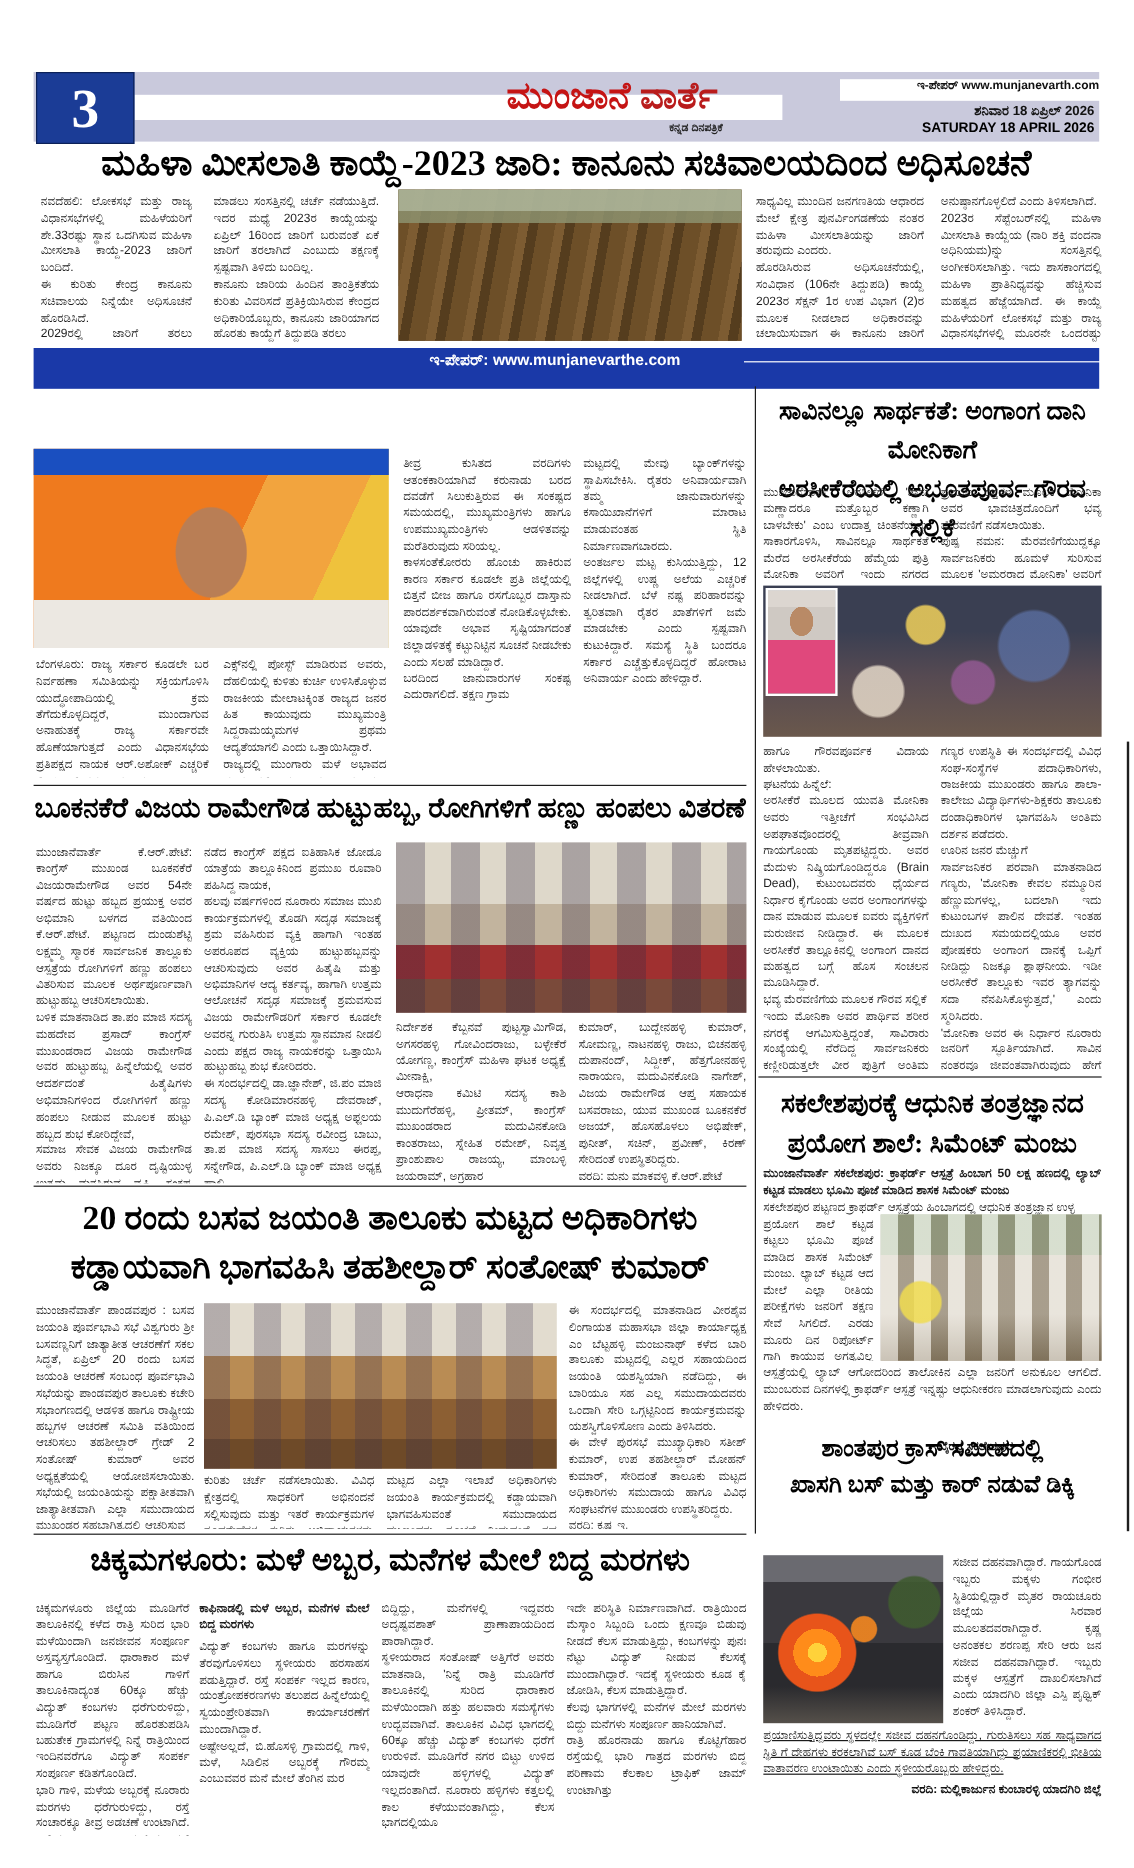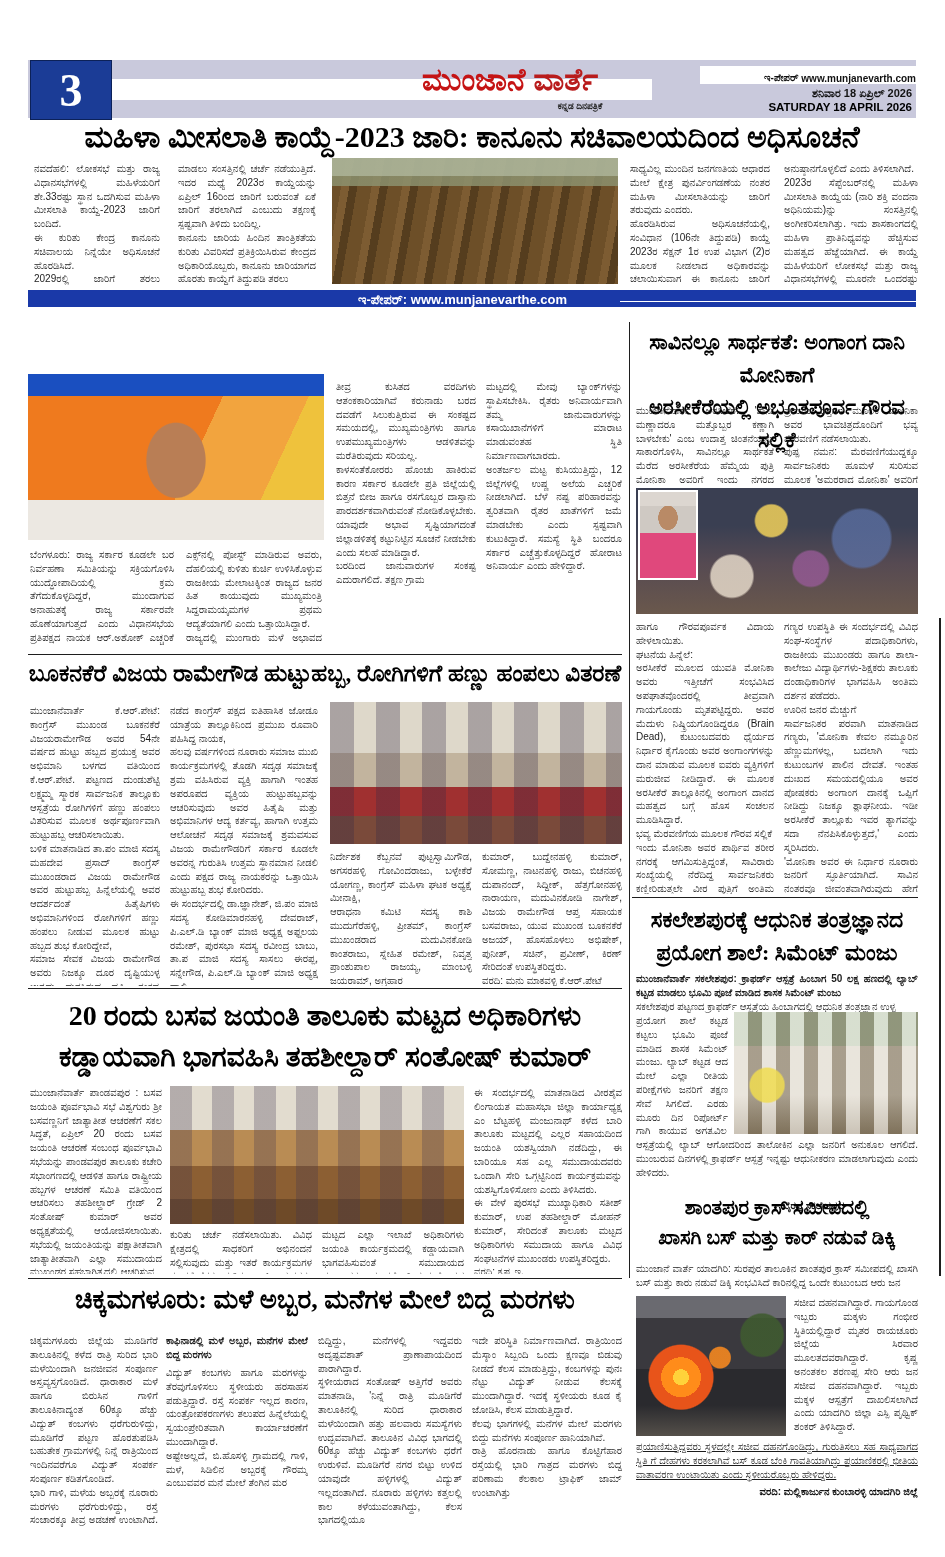--- a/index.html
+++ b/index.html
@@ -8,21 +8,21 @@
   .abs{position:absolute;}
   .band{background:#c9c9dc;}
   .pagenum-box{background:#1b3c96;border:1px solid #0c2158;display:flex;align-items:center;justify-content:center;}
   .pagenum{font-family:"Liberation Serif","DejaVu Serif",serif;font-weight:bold;font-size:46px;color:#ffffff;}
   .white-stripe{background:#ffffff;}
   .masthead{display:flex;justify-content:center;gap:8px;align-items:baseline;
             font-family:"Liberation Serif","DejaVu Serif",serif;font-weight:800;font-size:31px;}
   .mast-red{color:#c51414;}
   .mast-black{color:#b91c1c;}
   .tagline{font-size:9px;font-weight:bold;color:#222;text-align:center;}
-  .hdr-url-strip{background:#ffffff;display:flex;align-items:flex-end;justify-content:flex-end;padding-right:5px;
+  .hdr-url-strip{background:#ffffff;display:flex;align-items:flex-start;justify-content:flex-end;padding-right:5px;
                  font-size:10px;font-weight:bold;color:#111;}
   .hdr-date{font-size:11px;font-weight:bold;text-align:right;color:#131313;}
   .hdr-date-en{font-size:11.5px;font-weight:800;text-align:right;color:#000;}
   .headline{font-family:Liberation Serif, serif;font-weight:800;color:#000;
             text-align:center;white-space:pre-line;}
   .bodytext{font-size:10px;line-height:1.38;text-align:justify;color:#1c1c1c;
             white-space:pre-line;overflow:hidden;}
   .boldtext{font-weight:bold;}
   .byline{font-size:10px;font-weight:bold;color:#111;text-align:right;}
   .rule{background:#1e1e1e;}
@@ -96,21 +96,21 @@
 ಈ ಕುರಿತು ಕೇಂದ್ರ ಕಾನೂನು ಸಚಿವಾಲಯ ನಿನ್ನೆಯೇ ಅಧಿಸೂಚನೆ ಹೊರಡಿಸಿದೆ.
 2029ರಲ್ಲಿ ಜಾರಿಗೆ ತರಲು ಉದ್ದೇಶಿಸಿರುವ ಈ ಕಾನೂನಿಗೆ ತಿದ್ದುಪಡಿ</div>
   <div class="abs bodytext" style="left:178px;top:162px;width:138px;height:124px;">ಮಾಡಲು ಸಂಸತ್ತಿನಲ್ಲಿ ಚರ್ಚೆ ನಡೆಯುತ್ತಿದೆ. ಇದರ ಮಧ್ಯೆ 2023ರ ಕಾಯ್ದೆಯನ್ನು ಏಪ್ರಿಲ್ 16ರಿಂದ ಜಾರಿಗೆ ಬರುವಂತೆ ಏಕೆ ಜಾರಿಗೆ ತರಲಾಗಿದೆ ಎಂಬುದು ತಕ್ಷಣಕ್ಕೆ ಸ್ಪಷ್ಟವಾಗಿ ತಿಳಿದು ಬಂದಿಲ್ಲ.
 ಕಾನೂನು ಜಾರಿಯ ಹಿಂದಿನ ತಾಂತ್ರಿಕತೆಯ ಕುರಿತು ವಿವರಿಸದೆ ಪ್ರತಿಕ್ರಿಯಿಸಿರುವ ಕೇಂದ್ರದ ಅಧಿಕಾರಿಯೊಬ್ಬರು, ಕಾನೂನು ಜಾರಿಯಾಗದ ಹೊರತು ಕಾಯ್ದೆಗೆ ತಿದ್ದುಪಡಿ ತರಲು</div>
   <div class="abs photo ph-parliament" style="left:332px;top:158px;width:286px;height:126px;"></div>
   <div class="abs bodytext" style="left:630px;top:162px;width:140px;height:124px;">ಸಾಧ್ಯವಿಲ್ಲ ಮುಂದಿನ ಜನಗಣತಿಯ ಆಧಾರದ ಮೇಲೆ ಕ್ಷೇತ್ರ ಪುನರ್ವಿಂಗಡಣೆಯ ನಂತರ ಮಹಿಳಾ ಮೀಸಲಾತಿಯನ್ನು ಜಾರಿಗೆ ತರುವುದು ಎಂದರು.
 ಹೊರಡಿಸಿರುವ ಅಧಿಸೂಚನೆಯಲ್ಲಿ, ಸಂವಿಧಾನ (106ನೇ ತಿದ್ದುಪಡಿ) ಕಾಯ್ದೆ 2023ರ ಸೆಕ್ಷನ್ 1ರ ಉಪ ವಿಭಾಗ (2)ರ ಮೂಲಕ ನೀಡಲಾದ ಅಧಿಕಾರವನ್ನು ಚಲಾಯಿಸುವಾಗ ಈ ಕಾನೂನು ಜಾರಿಗೆ ಬರಲಿದೆ. ಏ.16ರಿಂದ ಈ ಕಾನೂನು</div>
   <div class="abs bodytext" style="left:784px;top:162px;width:134px;height:124px;">ಅನುಷ್ಠಾನಗೊಳ್ಳಲಿದೆ ಎಂದು ತಿಳಿಸಲಾಗಿದೆ.
 2023ರ ಸೆಪ್ಟೆಂಬರ್‌ನಲ್ಲಿ ಮಹಿಳಾ ಮೀಸಲಾತಿ ಕಾಯ್ದೆಯ (ನಾರಿ ಶಕ್ತಿ ವಂದನಾ ಅಧಿನಿಯಮ)ನ್ನು ಸಂಸತ್ತಿನಲ್ಲಿ ಅಂಗೀಕರಿಸಲಾಗಿತ್ತು. ಇದು ಶಾಸಕಾಂಗದಲ್ಲಿ ಮಹಿಳಾ ಪ್ರಾತಿನಿಧ್ಯವನ್ನು ಹೆಚ್ಚಿಸುವ ಮಹತ್ವದ ಹೆಜ್ಜೆಯಾಗಿದೆ. ಈ ಕಾಯ್ದೆ ಮಹಿಳೆಯರಿಗೆ ಲೋಕಸಭೆ ಮತ್ತು ರಾಜ್ಯ ವಿಧಾನಸಭೆಗಳಲ್ಲಿ ಮೂರನೇ ಒಂದರಷ್ಟು ಪ್ರಾತಿನಿಧ್ಯ ಒದಗಿಸುತ್ತದೆ.</div>
 
-  <div class="abs epaper-bar" style="left:28px;top:290px;width:888px;height:17px;">
+  <div class="abs epaper-bar" style="left:28px;top:290px;width:888px;height:34px;">
     <span class="epaper-text"><span>ಇ-ಪೇಪರ್:</span> <span>www.munjanevarthe.com</span></span>
     <span class="epaper-line"></span>
   </div>
 
   <div class="abs rule" style="left:629px;top:322px;width:1px;height:956px;"></div>
   <div class="abs rule" style="left:939px;top:618px;width:2px;height:658px;"></div>
 
   <div class="abs photo ph-ashok" style="left:28px;top:374px;width:296px;height:166px;"></div>
   <div class="abs bodytext" style="left:30px;top:548px;width:144px;height:100px;">ಬೆಂಗಳೂರು: ರಾಜ್ಯ ಸರ್ಕಾರ ಕೂಡಲೇ ಬರ ನಿರ್ವಹಣಾ ಸಮಿತಿಯನ್ನು ಸಕ್ರಿಯಗೊಳಿಸಿ ಯುದ್ಧೋಪಾದಿಯಲ್ಲಿ ಕ್ರಮ ತೆಗೆದುಕೊಳ್ಳದಿದ್ದರೆ, ಮುಂದಾಗುವ ಅನಾಹುತಕ್ಕೆ ರಾಜ್ಯ ಸರ್ಕಾರವೇ ಹೊಣೆಯಾಗುತ್ತದೆ ಎಂದು ವಿಧಾನಸಭೆಯ ಪ್ರತಿಪಕ್ಷದ ನಾಯಕ ಆರ್.ಅಶೋಕ್ ಎಚ್ಚರಿಕೆ ಕೊಟ್ಟಿದ್ದಾರೆ. ತಮ ಸಾಮಾಜಿಕ ಜಾಲತಾಣ</div>
   <div class="abs bodytext" style="left:186px;top:548px;width:136px;height:100px;">ಎಕ್ಸ್‌ನಲ್ಲಿ ಪೋಸ್ಟ್ ಮಾಡಿರುವ ಅವರು, ದೆಹಲಿಯಲ್ಲಿ ಕುಳಿತು ಕುರ್ಚಿ ಉಳಿಸಿಕೊಳ್ಳುವ ರಾಜಕೀಯ ಮೇಲಾಟಕ್ಕಿಂತ ರಾಜ್ಯದ ಜನರ ಹಿತ ಕಾಯುವುದು ಮುಖ್ಯಮಂತ್ರಿ ಸಿದ್ದರಾಮಯ್ಕಮಗಳ ಪ್ರಥಮ ಆದ್ಯತೆಯಾಗಲಿ ಎಂದು ಒತ್ತಾಯಿಸಿದ್ದಾರೆ.
@@ -188,21 +188,20 @@
   <div class="abs bodytext boldtext" style="left:636px;top:972px;width:282px;height:28px;">ಮುಂಜಾನೆವಾರ್ತೆ ಸಕಲೇಶಪುರ: ಕ್ರಾಫರ್ಡ್ ಆಸ್ಪತ್ರೆ ಹಿಂಬಾಗ 50 ಲಕ್ಷ ಹಣದಲ್ಲಿ ಲ್ಯಾಬ್ ಕಟ್ಟಡ ಮಾಡಲು ಭೂಮಿ ಪೂಜೆ ಮಾಡಿದ ಶಾಸಕ ಸಿಮೆಂಟ್ ಮಂಜು</div>
   <div class="abs bodytext" style="left:636px;top:1000px;width:282px;height:13px;">ಸಕಲೇಶಪುರ ಪಟ್ಟಣದ ಕ್ರಾಫರ್ಡ್ ಆಸ್ಪತ್ರೆಯ ಹಿಂಬಾಗದಲ್ಲಿ ಆಧುನಿಕ ತಂತ್ರಜ್ಞಾನ ಉಳ್ಳ</div>
   <div class="abs bodytext" style="left:636px;top:1014px;width:92px;height:120px;">ಪ್ರಯೋಗ ಶಾಲೆ ಕಟ್ಟಡ ಕಟ್ಟಲು ಭೂಮಿ ಪೂಜೆ ಮಾಡಿದ ಶಾಸಕ ಸಿಮೆಂಟ್ ಮಂಜು. ಲ್ಯಾಬ್ ಕಟ್ಟಡ ಆದ ಮೇಲೆ ಎಲ್ಲಾ ರೀತಿಯ ಪರೀಕ್ಷೆಗಳು ಜನರಿಗೆ ತಕ್ಷಣ ಸೇವೆ ಸಿಗಲಿದೆ. ಎರಡು ಮೂರು ದಿನ ರಿಪೋರ್ಟ್ ಗಾಗಿ ಕಾಯುವ ಅಗತ್ಯವಿಲ್ಲ ಇದರಿಂದ ಕ್ರಾಫರ್ಡ್</div>
   <div class="abs photo ph-ground" style="left:734px;top:1012px;width:184px;height:122px;"></div>
   <div class="abs bodytext" style="left:636px;top:1138px;width:282px;height:42px;">ಆಸ್ಪತ್ರೆಯಲ್ಲಿ ಲ್ಯಾಬ್ ಆಗೋದರಿಂದ ತಾಲೋಕಿನ ಎಲ್ಲಾ ಜನರಿಗೆ ಅನುಕೂಲ ಆಗಲಿದೆ. ಮುಂಬರುವ ದಿನಗಳಲ್ಲಿ ಕ್ರಾಫರ್ಡ್ ಆಸ್ಪತ್ರೆ ಇನ್ನಷ್ಟು ಆಧುನೀಕರಣ ಮಾಡಲಾಗುವುದು ಎಂದು ಹೇಳಿದರು.
 ಕಾರ್ಯಕ್ರಮದಲ್ಲಿ ಕ್ರಾಫರ್ಡ್ ಆಸ್ಪತ್ರೆಯ ತಾ ಅಧಿಕಾರಿ ಡಾ.ಮಹೇಶ್, ಡಾ.ಅರುಣ್ ಕುಮಾರ್, ಬಿಜೆಪಿ ಅಧ್ಯಕ್ಷ ಮಳಲಹಳ್ಳಿ ಅಚ್ಯುತ್ ನಾಗರೀಕರು ಮುಖಂಡರು ಹಾಗು ಆಸ್ಪತ್ರೆ ಸಿಬ್ಬಂದಿಗಳು ಹಾಜರಿದ್ದರು.</div>
   <div class="abs byline" style="left:700px;top:1200px;width:218px;text-align:center;">– ಬೈರಪ್ಪ ಸಕಲೇಶಪುರ</div>
 
   <div class="abs headline" style="left:636px;top:1192px;width:282px;font-size:20px;line-height:1.5;">ಶಾಂತಪುರ ಕ್ರಾಸ್ ಸಮೀಪದಲ್ಲಿ
 ಖಾಸಗಿ ಬಸ್ ಮತ್ತು ಕಾರ್ ನಡುವೆ ಡಿಕ್ಕಿ</div>
-  <div class="abs bodytext" style="left:636px;top:1262px;width:282px;height:32px;">ಮುಂಜಾನೆ ವಾರ್ತೆ ಯಾದಗಿರಿ: ಸುರಪುರ ತಾಲೂಕಿನ ಶಾಂತಪುರ ಕ್ರಾಸ್ ಸಮೀಪದಲ್ಲಿ ಖಾಸಗಿ ಬಸ್ ಮತ್ತು ಕಾರು ನಡುವೆ ಡಿಕ್ಕಿ ಸಂಭವಿಸಿದೆ ಕಾರಿನಲ್ಲಿದ್ದ ಒಂದೇ ಕುಟುಂಬದ ಆರು ಜನ</div>
   <div class="abs photo ph-fire" style="left:636px;top:1296px;width:150px;height:140px;"></div>
   <div class="abs bodytext" style="left:794px;top:1296px;width:124px;height:140px;">ಸಜೀವ ದಹನವಾಗಿದ್ದಾರೆ. ಗಾಯಗೊಂಡ ಇಬ್ಬರು ಮಕ್ಕಳು ಗಂಭೀರ ಸ್ಥಿತಿಯಲ್ಲಿದ್ದಾರೆ ಮೃತರ ರಾಯಚೂರು ಜಿಲ್ಲೆಯ ಸಿರವಾರ ಮೂಲತದವರಾಗಿದ್ದಾರೆ. ಕೃಷ್ಣ ಅನಂತಕಲ ಶರಣಪ್ಪ ಸೇರಿ ಆರು ಜನ ಸಜೀವ ದಹನವಾಗಿದ್ದಾರೆ. ಇಬ್ಬರು ಮಕ್ಕಳ ಆಸ್ಪತ್ರೆಗೆ ದಾಖಲಿಸಲಾಗಿದೆ ಎಂದು ಯಾದಗಿರಿ ಜಿಲ್ಲಾ ಎಸ್ಪಿ ಪೃಥ್ವಿಕ್ ಶಂಕರ್ ತಿಳಿಸಿದ್ದಾರೆ.
 ಮೂರು ಮಕ್ಕಳು ಸೇರಿದಂತೆ ಒಟ್ಟು ಎಂಟು ಮಂದಿ ಕಾರಿನಲ್ಲಿ ಪ್ರಯಾಣಿಸುತ್ತಿದ್ದರು. ಮುಖಾಮುಖಿ ಡಿಕ್ಕಿ ಹೊಡೆದ ಪರಿಣಾಮ ಕ್ಷಣಾರ್ಧದಲ್ಲಿ ಎರಡು ವಾಹನಗಳಿಗೆ ಬೆಂಕಿ ತಗುಲಿ. ಅನಾಹುತ ಸಂಭವಿಸಿದೆ ಎಂದರು.
 ಡಿಕ್ಕಿಯ ತೀವ್ರತೆಗೆ ಕಾರಿನಲ್ಲಿ</div>
   <div class="abs bodytext" style="left:636px;top:1440px;width:282px;height:44px;text-decoration:underline;">ಪ್ರಯಾಣಿಸುತ್ತಿದ್ದವರು ಸ್ಥಳದಲ್ಲೇ ಸಜೀವ ದಹನಗೊಂಡಿದ್ದು, ಗುರುತಿಸಲು ಸಹ ಸಾಧ್ಯವಾಗದ ಸ್ಥಿತಿ ಗೆ ದೇಹಗಳು ಕರಕಲಾಗಿವೆ ಬಸ್ ಕೂಡ ಬೆಂಕಿ ಗಾವತಿಯಾಗಿದ್ದು ಪ್ರಯಾಣಿಕರಲ್ಲಿ ಭೀತಿಯ ವಾತಾವರಣ ಉಂಟಾಯಿತು ಎಂದು ಸ್ಥಳೀಯರೊಬ್ಬರು ಹೇಳಿದ್ದರು.</div>
   <div class="abs byline" style="left:636px;top:1486px;width:282px;">ವರದಿ: ಮಲ್ಲಿಕಾರ್ಜುನ ಕುಂಬಾರಳ್ಳಿ ಯಾದಗಿರಿ ಜಿಲ್ಲೆ</div>
 
 </div>
 
 </body></html>

